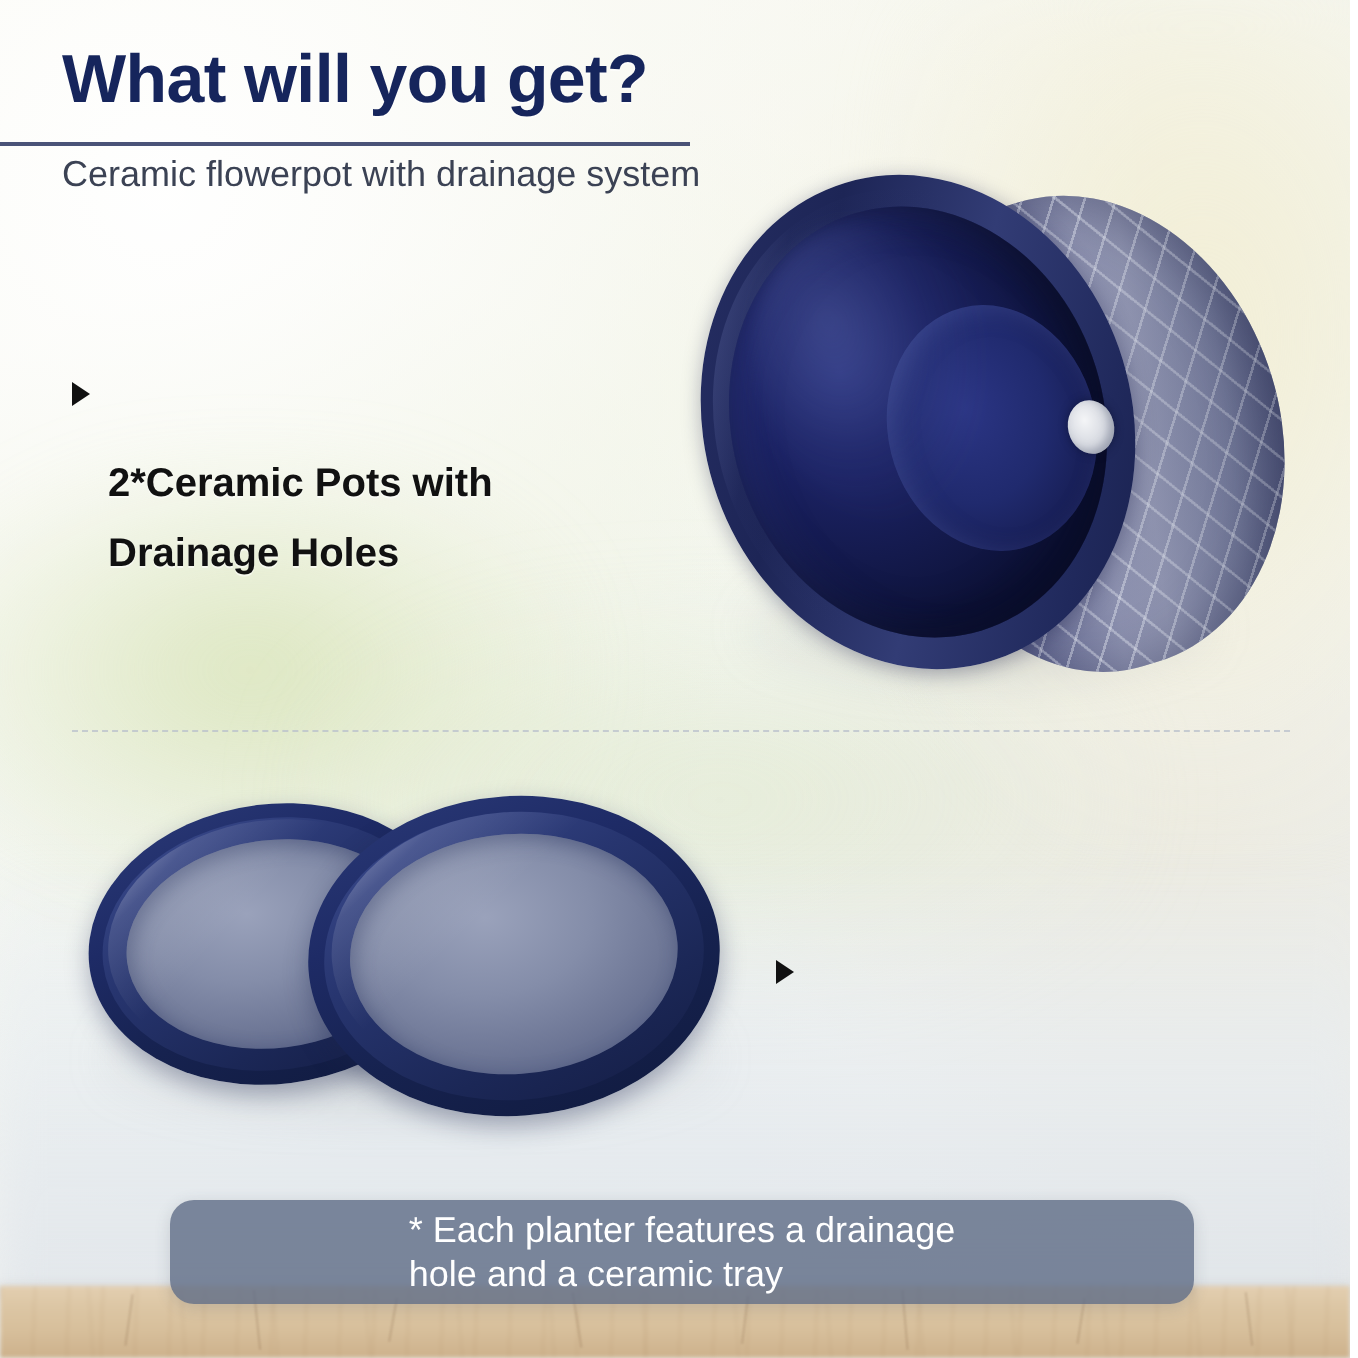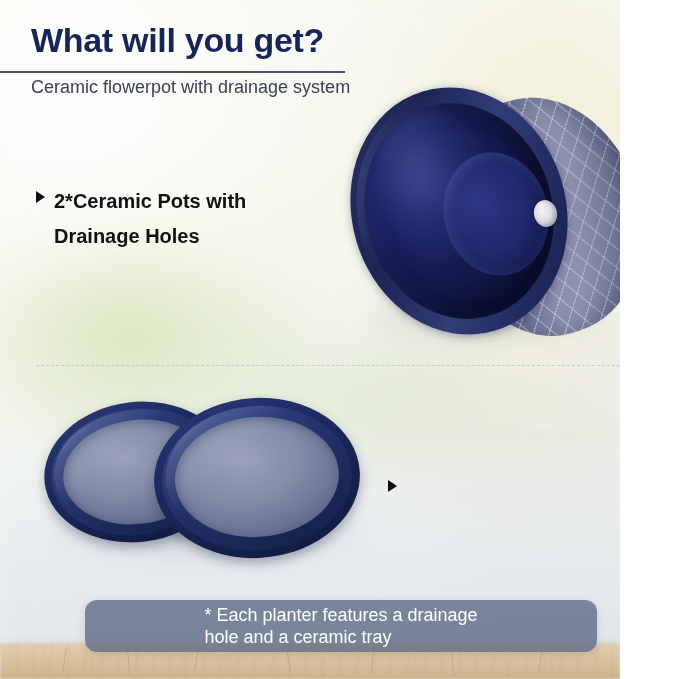--- a/index.html
+++ b/index.html
@@ -6,21 +6,21 @@
     margin: 0;
     padding: 0;
     background: #ffffff;
   }
   body {
     font-family: "Liberation Sans", sans-serif;
   }
 
   .canvas {
     position: relative;
-    width: 620px;
+    width: 675px;
     height: 679px;
     overflow: hidden;
     background: #f3f4ef;
   }
 
   
   .bg-base {
     position: absolute;
     inset: 0;
     background:
@@ -134,20 +134,21 @@
     border-bottom: 6px solid transparent;
     margin-top: 7px;
     flex: none;
   }
   .feature-text {
     font-size: 20px;
     font-weight: bold;
     color: #111111;
     line-height: 1.75;
     text-shadow: 0 1px 0 rgba(255,255,255,0.55);
+    margin-top: 41px;
   }
   .feature-pots { left: 36px; top: 184px; width: 300px; }
   .feature-trays { left: 388px; top: 473px; width: 260px; }
   .feature-trays .feature-text { white-space: nowrap; }
 
   
   .divider {
     position: absolute;
     left: 36px; top: 365px;
     width: 609px; height: 0;

